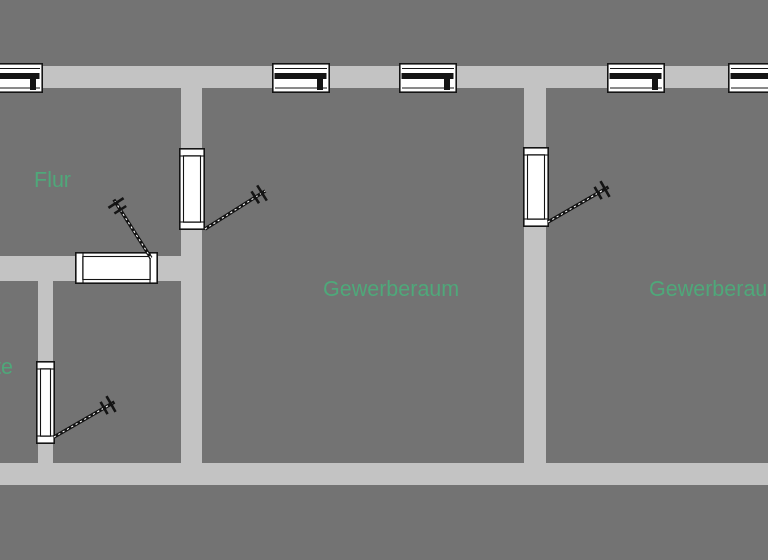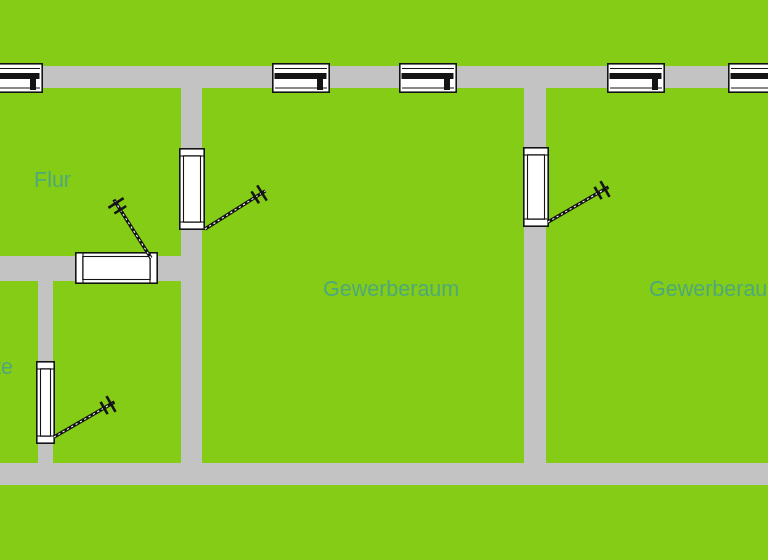--- a/index.html
+++ b/index.html
@@ -1,17 +1,17 @@
 <!DOCTYPE html>
 <html><head>
 <meta charset="utf-8">
 <style>
   html,body{margin:0;padding:0;background:#ffffff;}
   body{width:768px;height:560px;overflow:hidden;}
-  #stage{position:relative;width:768px;height:560px;background:#84cc16;}
+  #stage{position:relative;width:768px;height:560px;background:#737373;}
   svg{display:block;}
   svg text{font-family:"Liberation Sans","DejaVu Sans",sans-serif;}
 </style>
 </head>
 <body>
 
 <div id="stage">
   <svg id="plan" width="768" height="560" viewBox="0 0 768 560">
       <rect x="0" y="66" width="768" height="22" fill="#c3c3c3"></rect>
       <rect x="0" y="463" width="768" height="22" fill="#c3c3c3"></rect>

